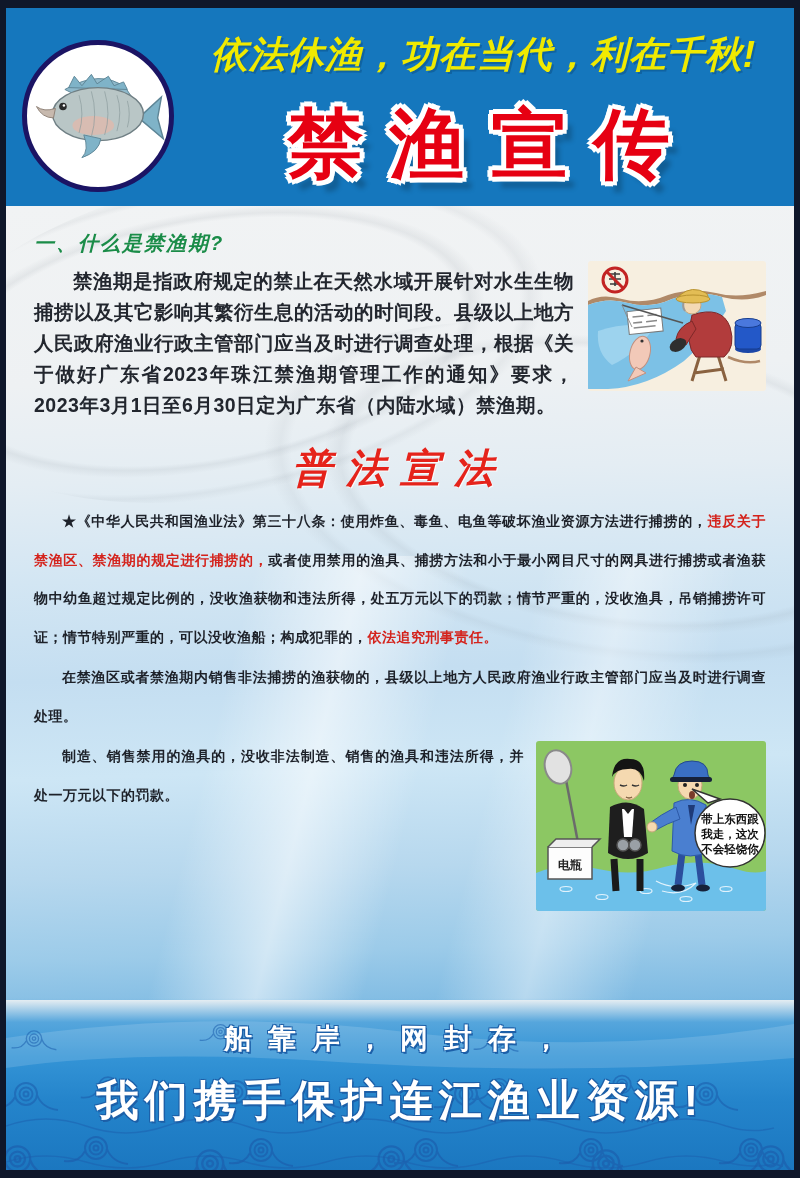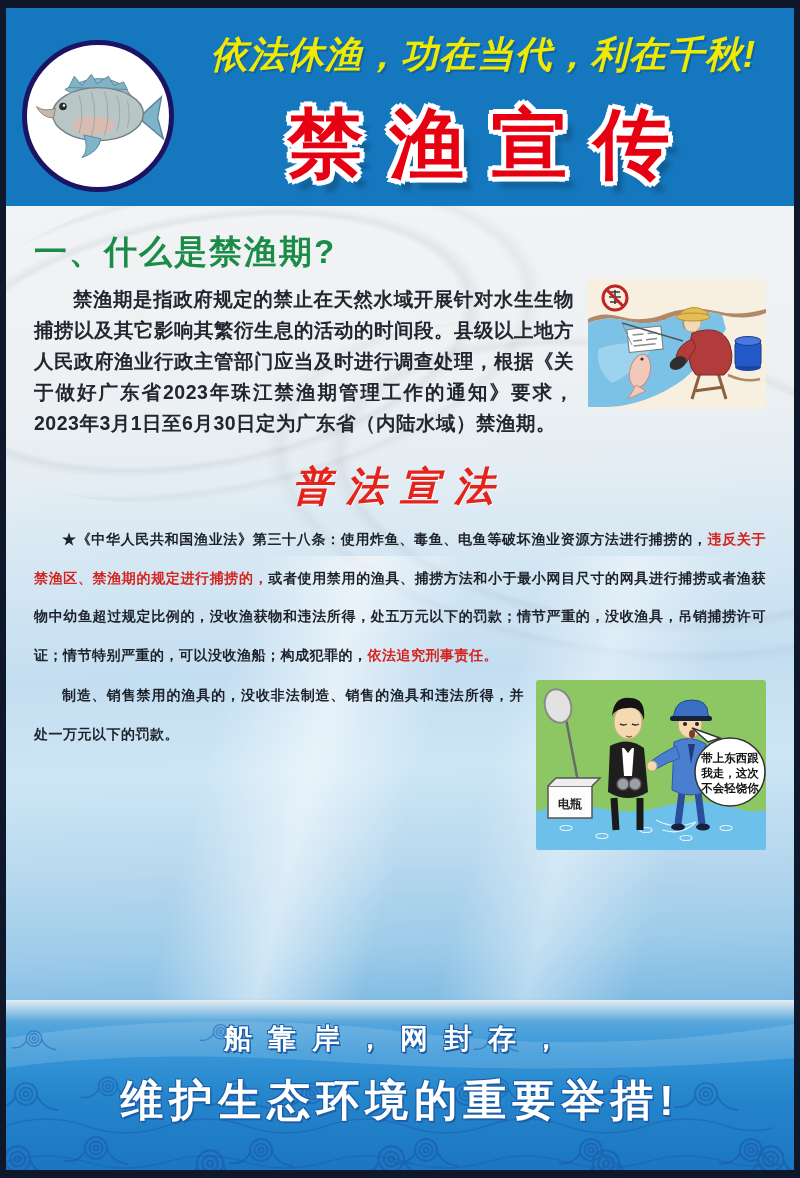--- a/index.html
+++ b/index.html
@@ -43,21 +43,21 @@
   .swirl-a { left:-90px; top:-30px; width:640px; height:320px; border-radius:50%;
     transform:rotate(-10deg);
     background:radial-gradient(ellipse at 45% 50%, rgba(110,120,130,0) 52%, rgba(110,120,130,0.10) 54%, rgba(110,120,130,0) 57%, rgba(110,120,130,0) 64%, rgba(110,120,130,0.08) 66%, rgba(110,120,130,0) 69%); }
   .swirl-b { right:-140px; top:120px; width:700px; height:340px; border-radius:50%;
     transform:rotate(8deg);
     background:radial-gradient(ellipse at 55% 45%, rgba(110,120,130,0) 50%, rgba(110,120,130,0.09) 52%, rgba(110,120,130,0) 55%, rgba(110,120,130,0) 61%, rgba(110,120,130,0.07) 63%, rgba(110,120,130,0) 66%); }
   .cloud-a { left:0; top:350px; width:100%; height:444px;
     background:linear-gradient(104deg, rgba(255,255,255,0) 28%, rgba(255,255,255,0.55) 40%, rgba(255,255,255,0) 52%, rgba(255,255,255,0) 60%, rgba(255,255,255,0.42) 70%, rgba(255,255,255,0) 82%); }
   .content { position:relative; z-index:1; padding:0 28px; }
 
-  h2.sec-head { color:#1a8c48; font-size:33px; font-weight:bold; letter-spacing:2px; }
+  h2.sec-head { color:#1a8c48; font-size:20px; font-weight:bold; letter-spacing:2px;font-style:italic; }
   .sec1 h2 { padding-top:24px; }
   .sec2 h2 { padding-top:20px; }
   p.body-p {
     color:#22262e; font-size:19.5px; font-weight:bold; line-height:31px;
     text-align:justify; text-indent:2em; letter-spacing:0.5px; margin-top:9px;
   }
   .flow { display:flow-root; }
 
   figure.cartoon1 { float:right; width:178px; height:130px; margin:4px 0 4px 14px;
     border-radius:3px; overflow:hidden; }
@@ -165,20 +165,21 @@
           <p class="body-p">禁渔期是指政府规定的禁止在天然水域开展针对水生生物捕捞以及其它影响其繁衍生息的活动的时间段。县级以上地方人民政府渔业行政主管部门应当及时进行调查处理，根据《关于做好广东省2023年珠江禁渔期管理工作的通知》要求，2023年3月1日至6月30日定为广东省（内陆水域）禁渔期。</p>
         </div>
       </div>
 
 
       <div class="law flow">
         <div class="pufa">普法宣法</div>
 
         <p><span>★《中华人民共和国渔业法》第三十八条：使用炸鱼、毒鱼、电鱼等破坏渔业资源方法进行捕捞的，</span><span class="red">违反关于禁渔区、禁渔期的规定进行捕捞的，</span><span>或者使用禁用的渔具、捕捞方法和小于最小网目尺寸的网具进行捕捞或者渔获物中幼鱼超过规定比例的，没收渔获物和违法所得，处五万元以下的罚款；情节严重的，没收渔具，吊销捕捞许可证；情节特别严重的，可以没收渔船；构成犯罪的，</span><span class="red">依法追究刑事责任。</span></p>
 
+        <p>在禁渔区或者禁渔期内销售非法捕捞的渔获物的，县级以上地方人民政府渔业行政主管部门应当及时进行调查处理。</p>
 
         <figure class="cartoon2">
           <svg width="230" height="170" viewBox="0 0 230 170">
             <rect width="230" height="170" fill="#8cc763"></rect>
             <path d="M0,132 Q30,120 62,128 Q96,136 128,126 Q166,116 200,128 Q218,134 230,130 L230,170 L0,170 Z" fill="#6cc0ea"></path>
             <g stroke="#eef8ff" stroke-width="1.2" fill="none" opacity="0.9">
               <ellipse cx="30" cy="148" rx="6" ry="2.5"></ellipse>
                   <ellipse cx="66" cy="156" rx="6" ry="2.5"></ellipse>
               <ellipse cx="110" cy="150" rx="6" ry="2.5"></ellipse>
                   <ellipse cx="150" cy="158" rx="6" ry="2.5"></ellipse>
@@ -275,17 +276,17 @@
             <use href="#curl" x="585" y="152"></use>
         <use href="#curl" x="665" y="140" transform="scale(1.15)"></use>
             <use href="#curl" x="745" y="152"></use>
       </g>
       <g stroke="#1c5fae" stroke-width="1.6" fill="none" opacity="0.5">
         <path d="M0,128 q40,-14 80,0 q40,14 80,0 q40,-14 80,0 q40,14 80,0 q40,-14 80,0 q40,14 80,0 q40,-14 80,0 q40,14 80,0 q40,-14 80,0 q25,8 48,2"></path>
         <path d="M0,164 q40,-12 80,0 q40,12 80,0 q40,-12 80,0 q40,12 80,0 q40,-12 80,0 q40,12 80,0 q40,-12 80,0 q40,12 80,0 q40,-12 80,0 q25,7 48,2"></path>
       </g>
     </svg>
     <div class="ftr-slogan1">船靠岸，网封存，</div>
-    <div class="ftr-slogan2">维护生态环境的重要举措!</div>
+    <div class="ftr-slogan2">我们携手保护连江渔业资源!</div>
   </div>
 
  </div>
 </div>
 
 </body></html>

